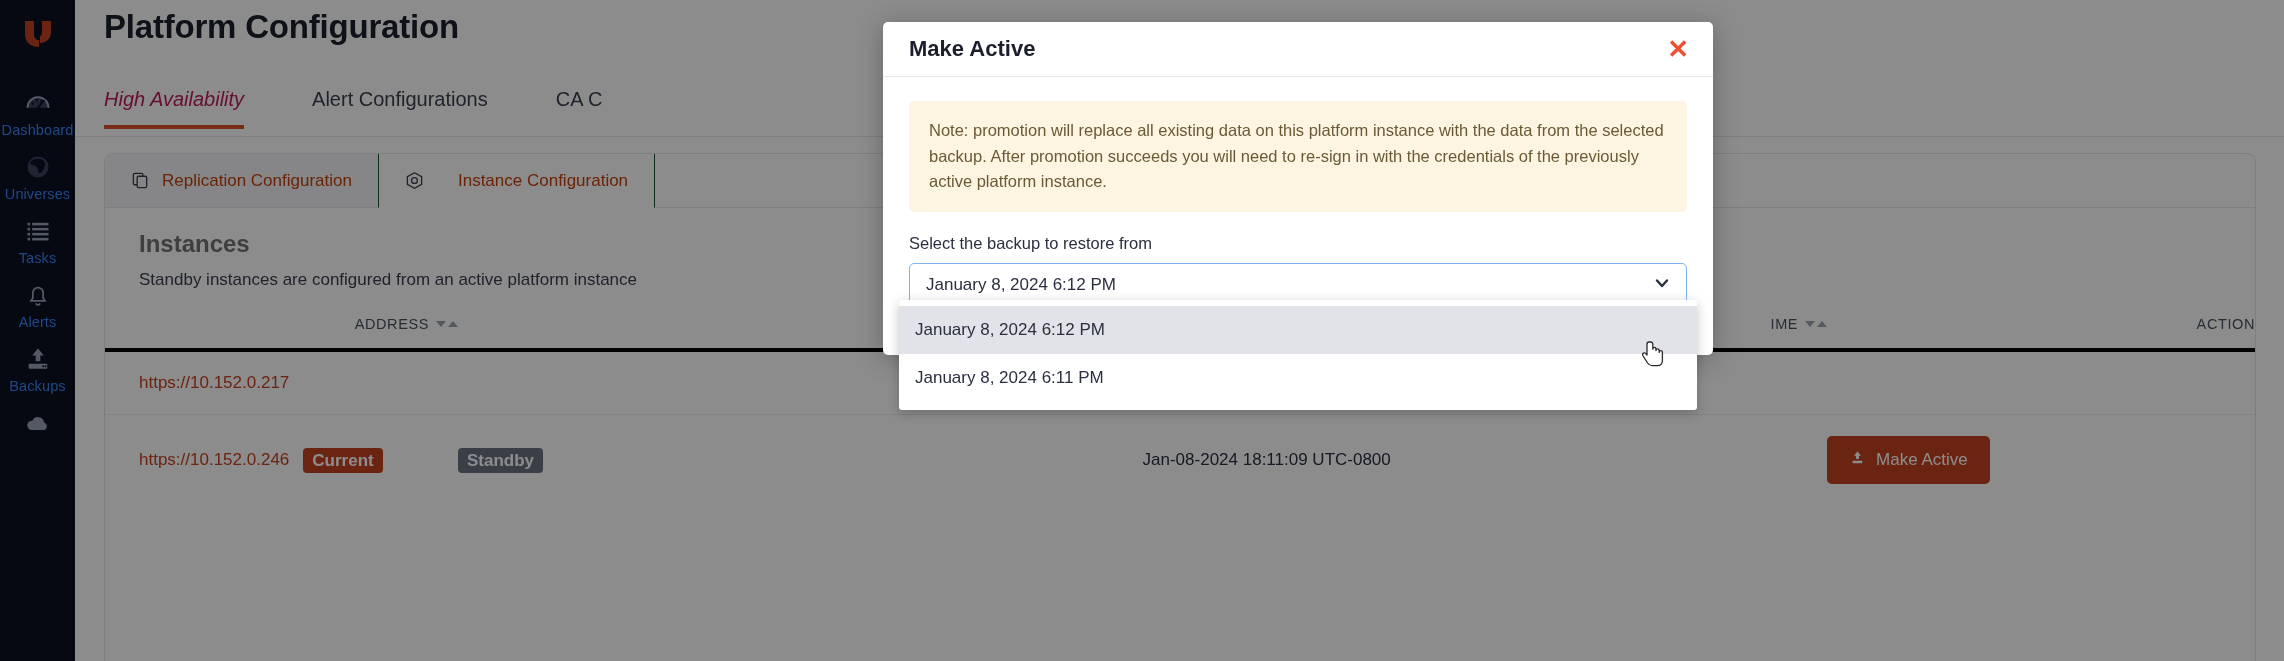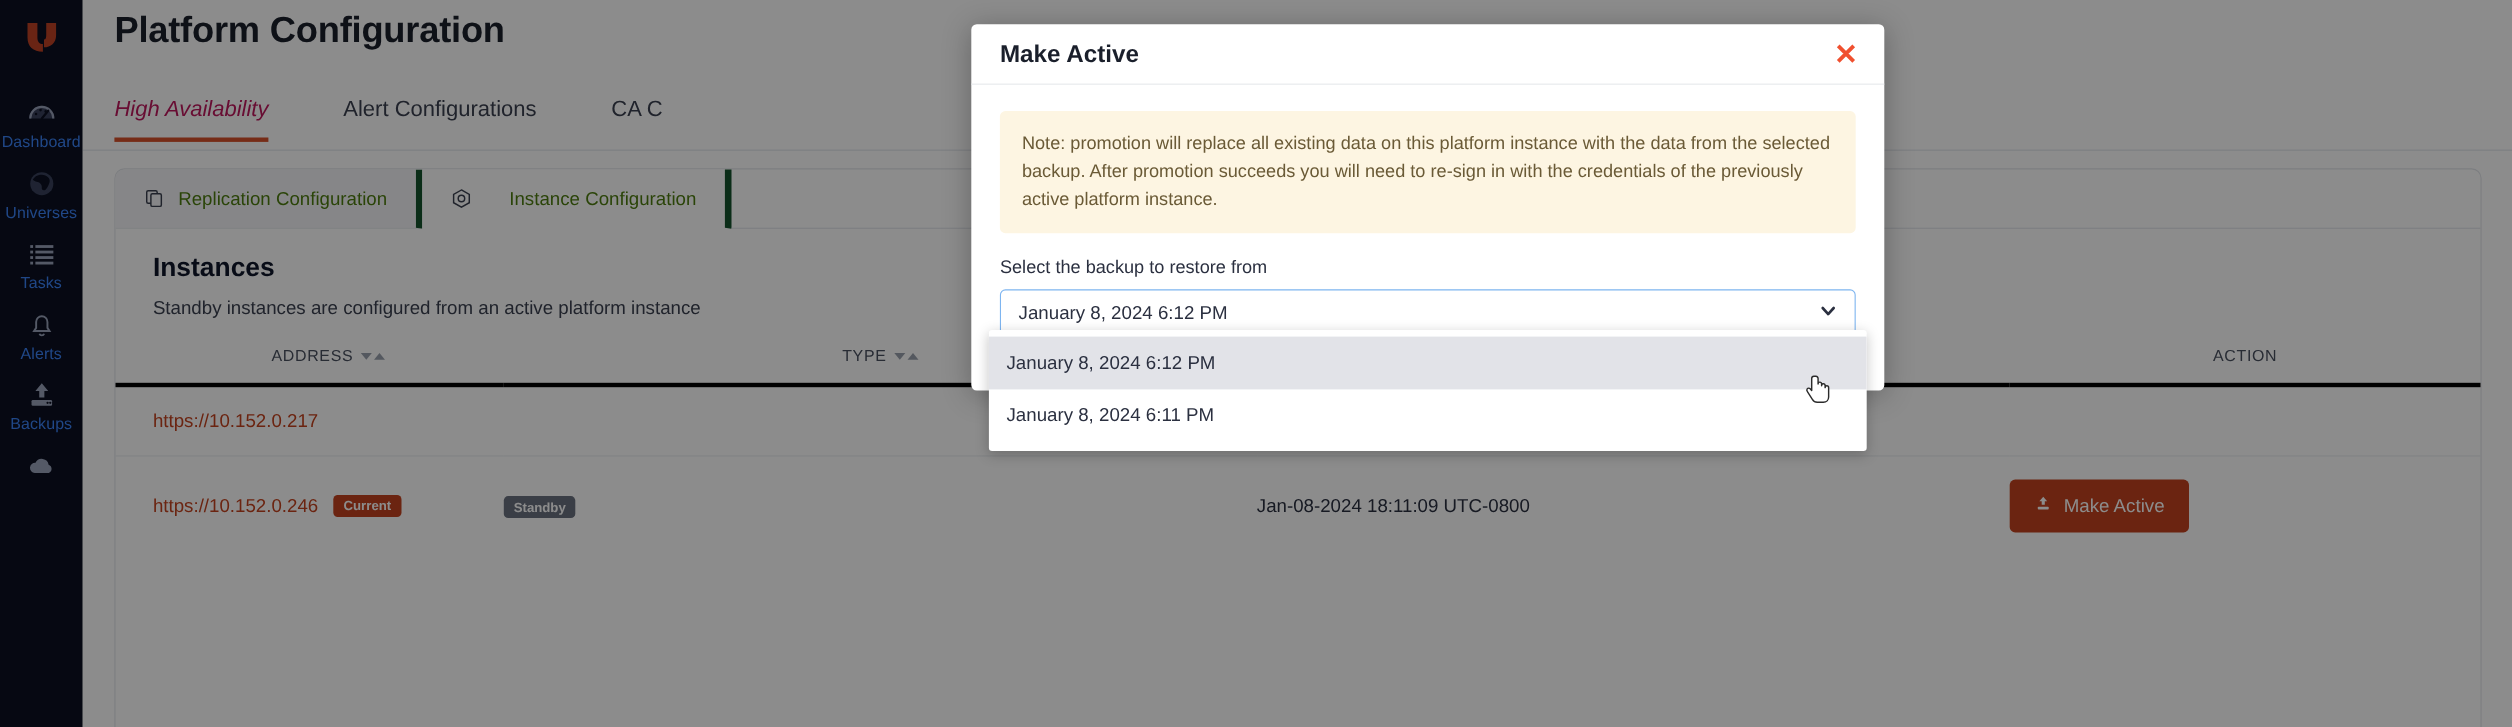--- a/index.html
+++ b/index.html
@@ -70,47 +70,47 @@
     position: absolute; left: 29px; top: 153px;
     width: 2152px; height: 520px;
     background: #ffffff;
     border: 1px solid #e2e5ea;
     border-radius: 9px;
   }
   .subtabs { display: flex; height: 54px; }
   .subtab {
     display: flex; align-items: center; gap: 12px;
     padding: 0 26px; height: 54px;
-    font-size: 17px; color: #4d7c0f;
+    font-size: 17px; color: #c2410c;
     background: #f4f5f7;
-    border-right: 6px solid #14532d;
+    border-right: 1px solid #14532d;
     border-bottom: 1px solid #e2e5ea;
     border-top-left-radius: 9px;
     cursor: pointer; white-space: nowrap;
   }
   .subtab:first-child { border-top-left-radius: 8px; }
   .subtab.active {
     background: #ffffff;
     border-bottom-color: transparent;
     border-top-left-radius: 0;
     gap: 34px;
   }
   .subtab svg { display: block; color: #3b4150; }
   .subtabs-filler {
     flex: 1; border-bottom: 1px solid #e2e5ea; height: 54px;
   }
 
   .section-head { padding: 22px 34px 0 34px; }
-  .section-title { font-size: 24px; font-weight: bold; color: #0f172a; }
+  .section-title { font-size: 24px; font-weight: bold; color: #737373; }
   .section-sub { font-size: 17px; color: #3b4150; margin-top: 12px; }
 
   
   .tbl { width: 100%; margin-top: 26px; border-collapse: collapse; }
   .tbl th {
-    text-align: center; font-size: 14.5px; letter-spacing: .6px;
+    text-align: right; font-size: 14.5px; letter-spacing: .6px;
     color: #4a5160; font-weight: normal; text-transform: uppercase;
     padding: 0 0 16px 0; white-space: nowrap;
   }
   .th-inner { display: inline-flex; align-items: center; gap: 7px; }
   .sorter { display: inline-flex; gap: 2px; align-items: center; }
   .sorter i {
     display: block; width: 0; height: 0;
     border-left: 5px solid transparent; border-right: 5px solid transparent;
   }
   .sorter i.dn { border-top: 6px solid #9aa1ad; }
@@ -118,21 +118,21 @@
   .tbl td {
     font-size: 17px; color: #2b3040;
     padding: 21px 0; border-top: 1px solid #eceef1;
     vertical-align: middle;
   }
   .tbl tbody tr:first-child td { border-top: 4px solid #000000; }
   .addr { color: #c4431f; text-decoration: none; font-size: 17px; cursor: pointer; }
   .cell-addr { display: flex; align-items: center; gap: 14px; }
   .badge {
     display: inline-block; border-radius: 4px; color: #fff;
-    font-size: 12px; font-weight: bold; padding: 4px 9px; line-height: 1;
+    font-size: 17px; font-weight: bold; padding: 4px 9px; line-height: 1;
     white-space: nowrap;
   }
   .badge.current { background: #c4431f; }
   .badge.standby { background: #6b7280; }
   .btn-make-active {
     display: inline-flex; align-items: center; gap: 10px;
     background: #c4431f; color: #fff; border: none; border-radius: 5px;
     font-size: 17px; padding: 13px 22px; cursor: pointer;
     font-family: "Liberation Sans", sans-serif;
   }

